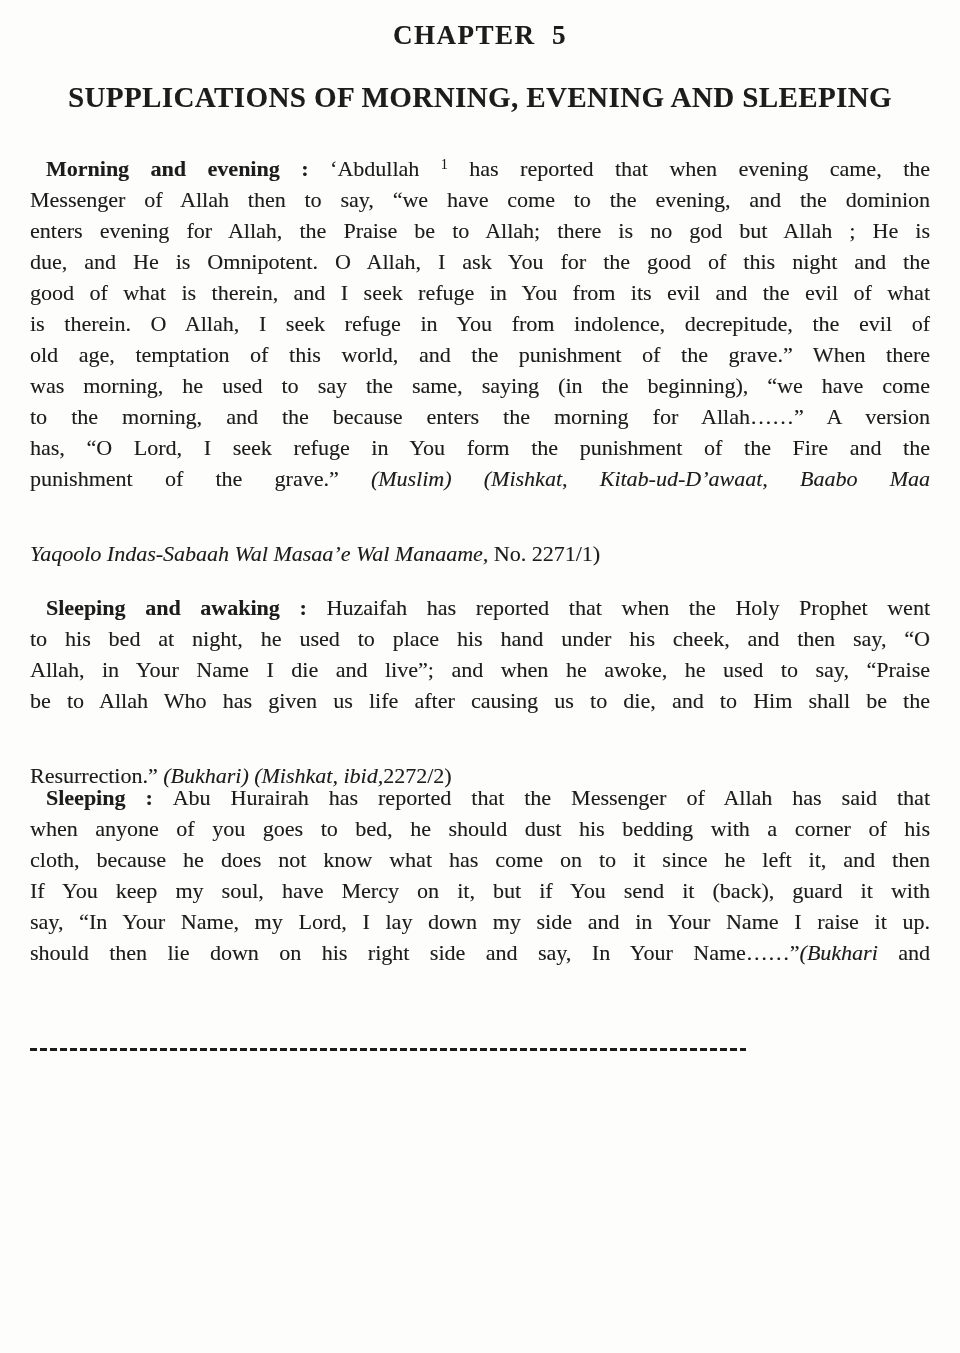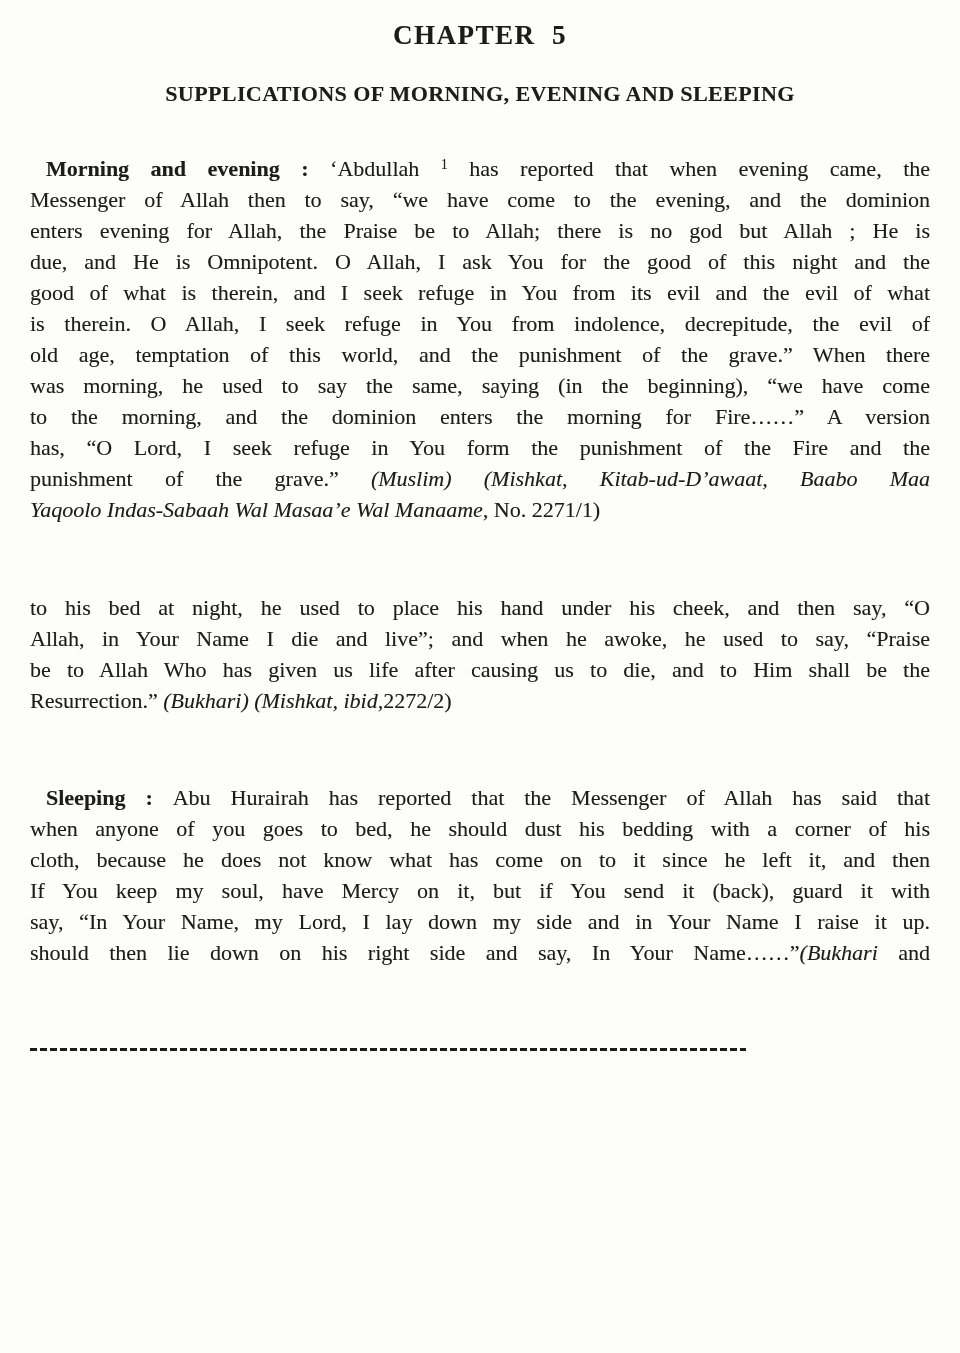--- a/index.html
+++ b/index.html
@@ -16,35 +16,35 @@
   }
   .heading {
     position: absolute;
     left: 30px;
     width: 900px;
     text-align: center;
     font-weight: bold;
     white-space: pre;
   }
   .chapter-heading { top: 20px; font-size: 27px; letter-spacing: 1.5px; }
-  .chapter-subtitle { top: 81px; font-size: 22px; letter-spacing: 0.4px; }
+  .chapter-subtitle { top: 81px; font-size: 29px; letter-spacing: 0.4px; }
   .para {
     position: absolute;
     left: 30px;
     width: 900px;
     font-size: 22px;
   }
   .line {
     height: 31px;
     line-height: 31px;
     text-align: justify;
     text-align-last: justify;
     overflow: hidden;
   }
-  .line.last { text-align-last: left; }
+  .line.last { text-align-last: left; margin-top: 44px; }
   .b { font-weight: bold; margin-left: 16px; }
   .i { font-style: italic; }
   sup {
     font-size: 14px;
     line-height: 0;
     vertical-align: 7px;
   }
   .para-1 { top: 153px; }
   .para-2 { top: 592px; }
   .para-3 { top: 782px; }
@@ -73,26 +73,27 @@
 
   <div class="para para-1">
       <div class="line"><span class="b">Morning and evening : </span><span class="r">‘Abdullah </span><sup>1</sup><span class="r"> has reported that when evening came, the</span></div>
       <div class="line"><span class="r">Messenger of Allah then to say, “we have come to the evening, and the dominion</span></div>
       <div class="line"><span class="r">enters evening for Allah, the Praise be to Allah; there is no god but Allah ; He is</span></div>
       <div class="line"><span class="r">due, and He is Omnipotent. O Allah, I ask You for the good of this night and the</span></div>
       <div class="line"><span class="r">good of what is therein, and I seek refuge in You from its evil and the evil of what</span></div>
       <div class="line"><span class="r">is therein. O Allah, I seek refuge in You from indolence, decrepitude, the evil of</span></div>
       <div class="line"><span class="r">old age, temptation of this world, and the punishment of the grave.” When there</span></div>
       <div class="line"><span class="r">was morning, he used to say the same, saying (in the beginning), “we have come</span></div>
-      <div class="line"><span class="r">to the morning, and the dominion enters the morning for Fire……” A version</span></div>
+      <div class="line"><span class="r">to the morning, and the because enters the morning for Allah……” A version</span></div>
       <div class="line"><span class="r">has, “O Lord, I seek refuge in You form the punishment of the Fire and the</span></div>
       <div class="line"><span class="r">punishment of the grave.” </span><span class="i">(Muslim) (Mishkat, Kitab-ud-D’awaat, Baabo Maa</span></div>
       <div class="line last"><span class="i">Yaqoolo Indas-Sabaah Wal Masaa’e Wal Manaame,</span><span class="r"> No. 2271/1)</span></div>
     </div>
   <div class="para para-2">
+      <div class="line"><span class="b">Sleeping and awaking : </span><span class="r">Huzaifah has reported that when the Holy Prophet went</span></div>
       <div class="line"><span class="r">to his bed at night, he used to place his hand under his cheek, and then say, “O</span></div>
       <div class="line"><span class="r">Allah, in Your Name I die and live”; and when he awoke, he used to say, “Praise</span></div>
       <div class="line"><span class="r">be to Allah Who has given us life after causing us to die, and to Him shall be the</span></div>
       <div class="line last"><span class="r">Resurrection.” </span><span class="i">(Bukhari) (Mishkat, ibid,</span><span class="r">2272/2)</span></div>
     </div>
   <div class="para para-3">
       <div class="line"><span class="b">Sleeping : </span><span class="r">Abu Hurairah has reported that the Messenger of Allah has said that</span></div>
       <div class="line"><span class="r">when anyone of you goes to bed, he should dust his bedding with a corner of his</span></div>
       <div class="line"><span class="r">cloth, because he does not know what has come on to it since he left it, and then</span></div>
       <div class="line"><span class="r">If You keep my soul, have Mercy on it, but if You send it (back), guard it with</span></div>

